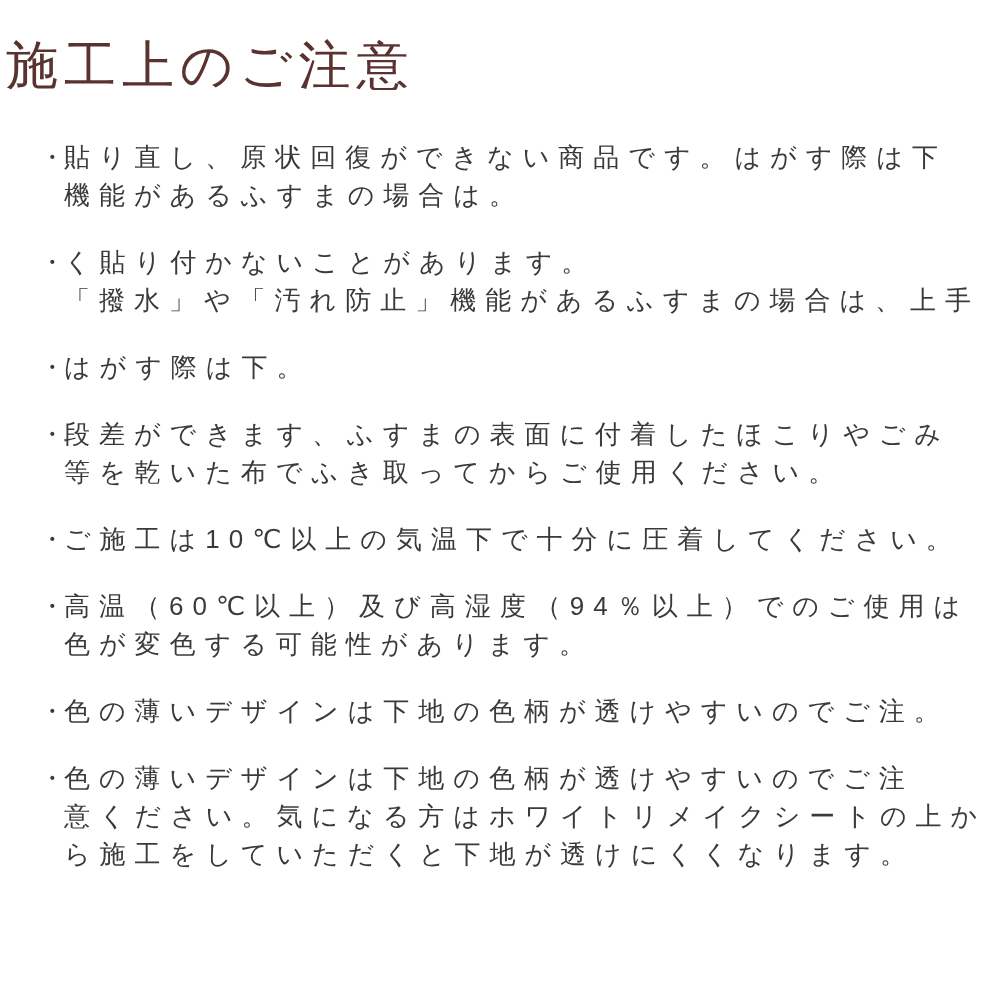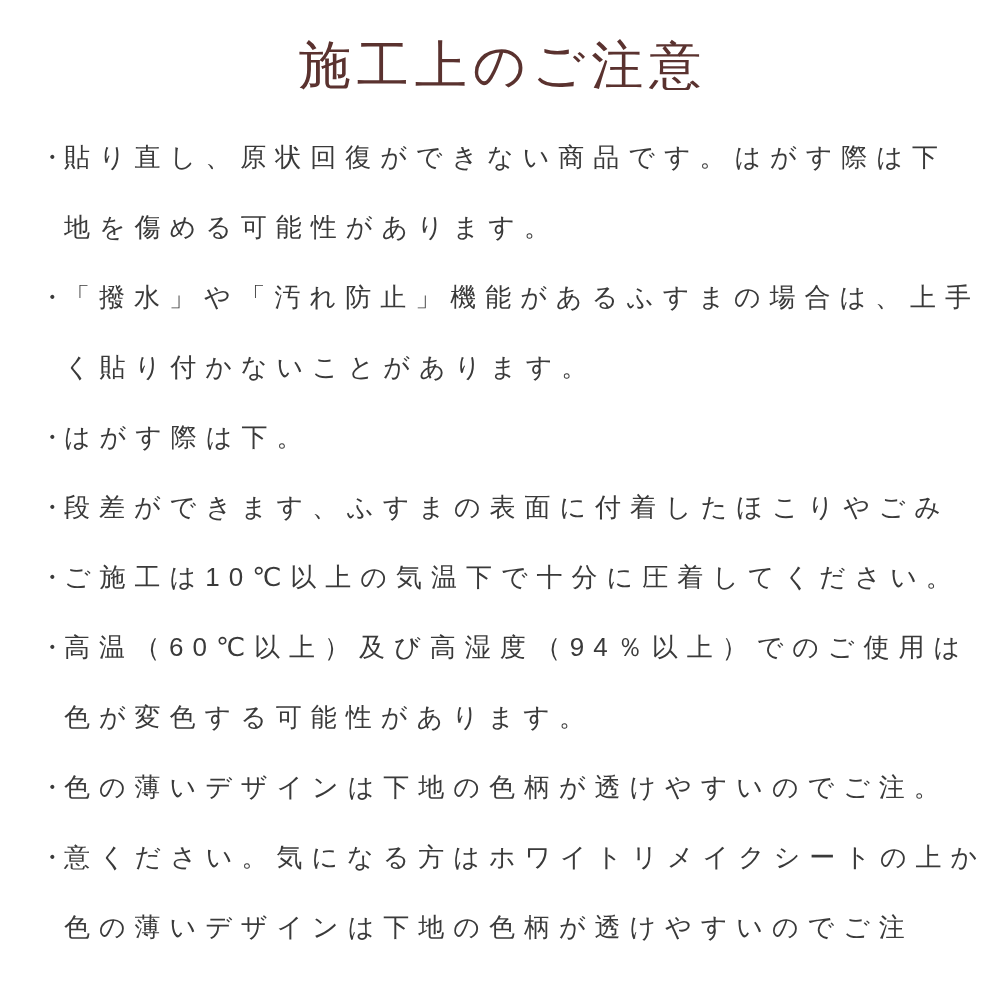--- a/index.html
+++ b/index.html
@@ -13,21 +13,21 @@
     width: 1000px;
     height: 1000px;
     background: var(--bg-color);
     font-family: "Liberation Sans", "DejaVu Sans", sans-serif;
     color: var(--text-color);
     overflow: hidden;
   }
   .notice { width: 1000px; height: 1000px; }
   .page-title {
     margin: 36px 0 0 0;
-    text-align: center;
+    text-align: left;
     font-size: 52px;
     font-weight: 400;
     line-height: 1.15;
     letter-spacing: 6px;
     text-indent: 6px;
     color: var(--title-color);
   }
   .notes-list {
     list-style: none;
     margin: 42px 0 0 0;
@@ -47,60 +47,61 @@
     position: absolute;
     left: -11px;
     top: 0;
     width: 26px;
     text-align: center;
     letter-spacing: 0;
   }
   .line {
     display: block;
     white-space: nowrap;
-    margin-top: 32px;
   }
 </style>
 </head>
 <body>
 
 <main class="notice">
   <h1 class="page-title">施工上のご注意</h1>
 
   <ul class="notes-list">
     <li class="note-item">
       <span class="bullet">・</span>
       <span class="line">貼り直し、原状回復ができない商品です。はがす際は下</span>
-      <span class="line">地を傷める可能性があります。</span>
+      <span class="line">機能があるふすまの場合は。</span>
     </li>
     <li class="note-item">
       <span class="bullet">・</span>
+      <span class="line">く貼り付かないことがあります。</span>
       <span class="line">「撥水」や「汚れ防止」機能があるふすまの場合は、上手</span>
-      <span class="line">く貼り付かないことがあります。</span>
     </li>
     <li class="note-item">
       <span class="bullet">・</span>
       <span class="line">はがす際は下。</span>
     </li>
     <li class="note-item">
       <span class="bullet">・</span>
       <span class="line">段差ができます、ふすまの表面に付着したほこりやごみ</span>
+      <span class="line">等を乾いた布でふき取ってからご使用ください。</span>
     </li>
     <li class="note-item">
       <span class="bullet">・</span>
       <span class="line">ご施工は10℃以上の気温下で十分に圧着してください。</span>
     </li>
     <li class="note-item">
       <span class="bullet">・</span>
       <span class="line">高温（60℃以上）及び高湿度（94％以上）でのご使用は</span>
       <span class="line">色が変色する可能性があります。</span>
     </li>
     <li class="note-item">
       <span class="bullet">・</span>
       <span class="line">色の薄いデザインは下地の色柄が透けやすいのでご注。</span>
     </li>
     <li class="note-item">
       <span class="bullet">・</span>
+      <span class="line">色の薄いデザインは下地の色柄が透けやすいのでご注</span>
       <span class="line">意ください。気になる方はホワイトリメイクシートの上か</span>
-      <span class="line">色の薄いデザインは下地の色柄が透けやすいのでご注</span>
+      <span class="line">ら施工をしていただくと下地が透けにくくなります。</span>
     </li>
   </ul>
 </main>
 
 </body></html>

